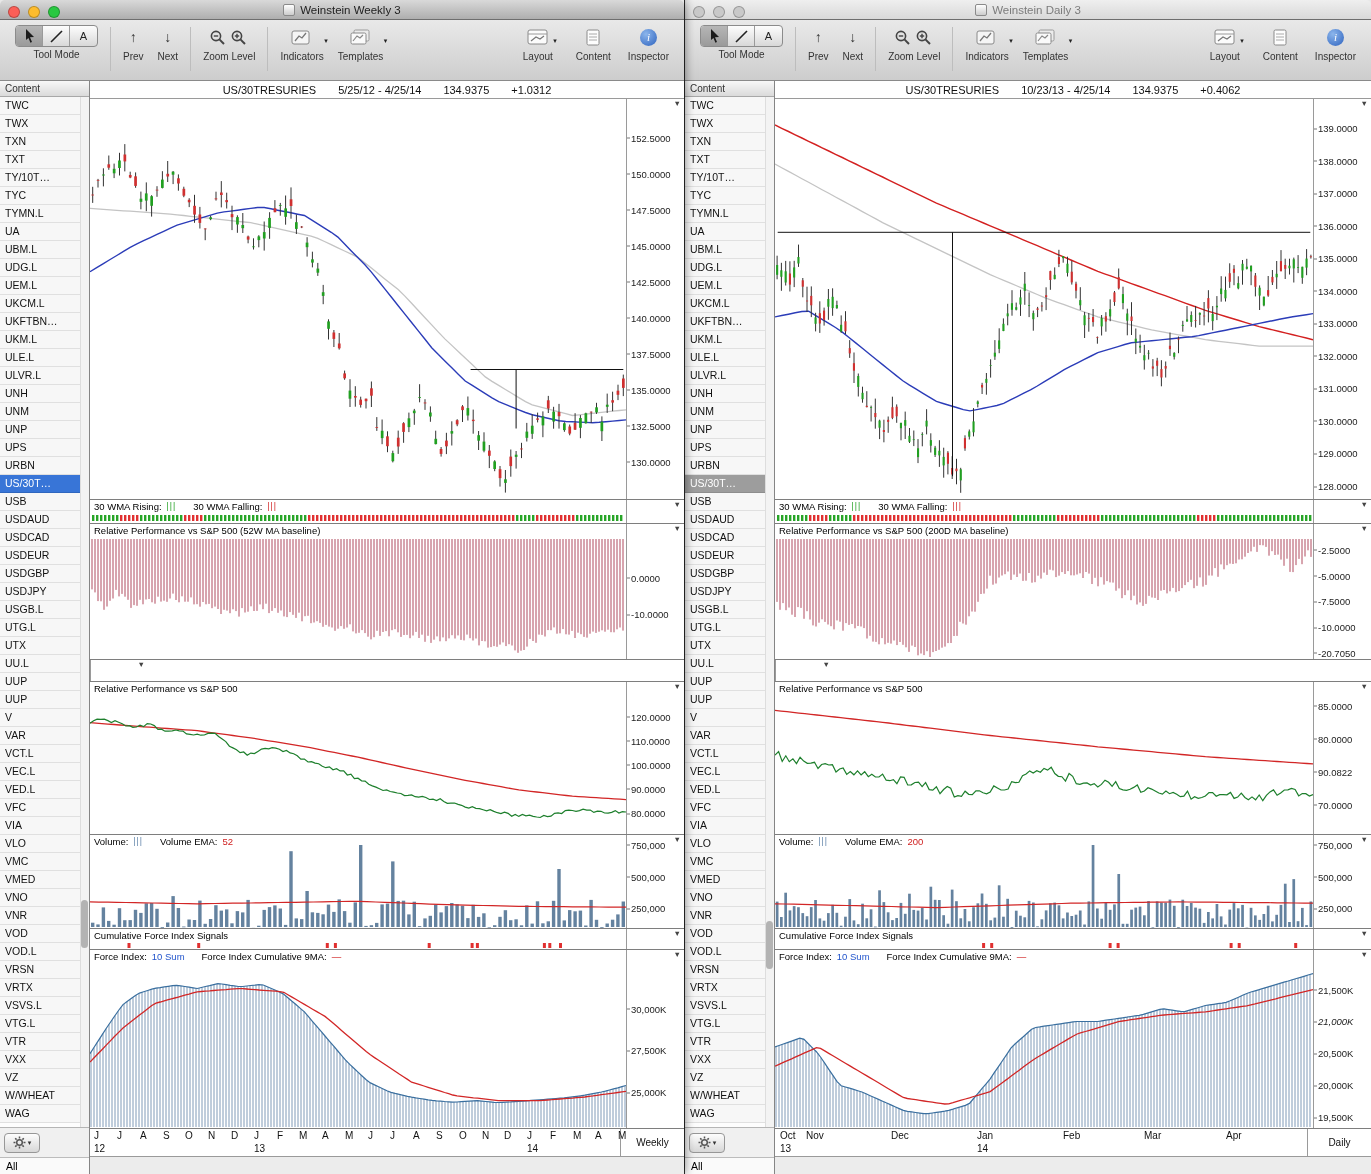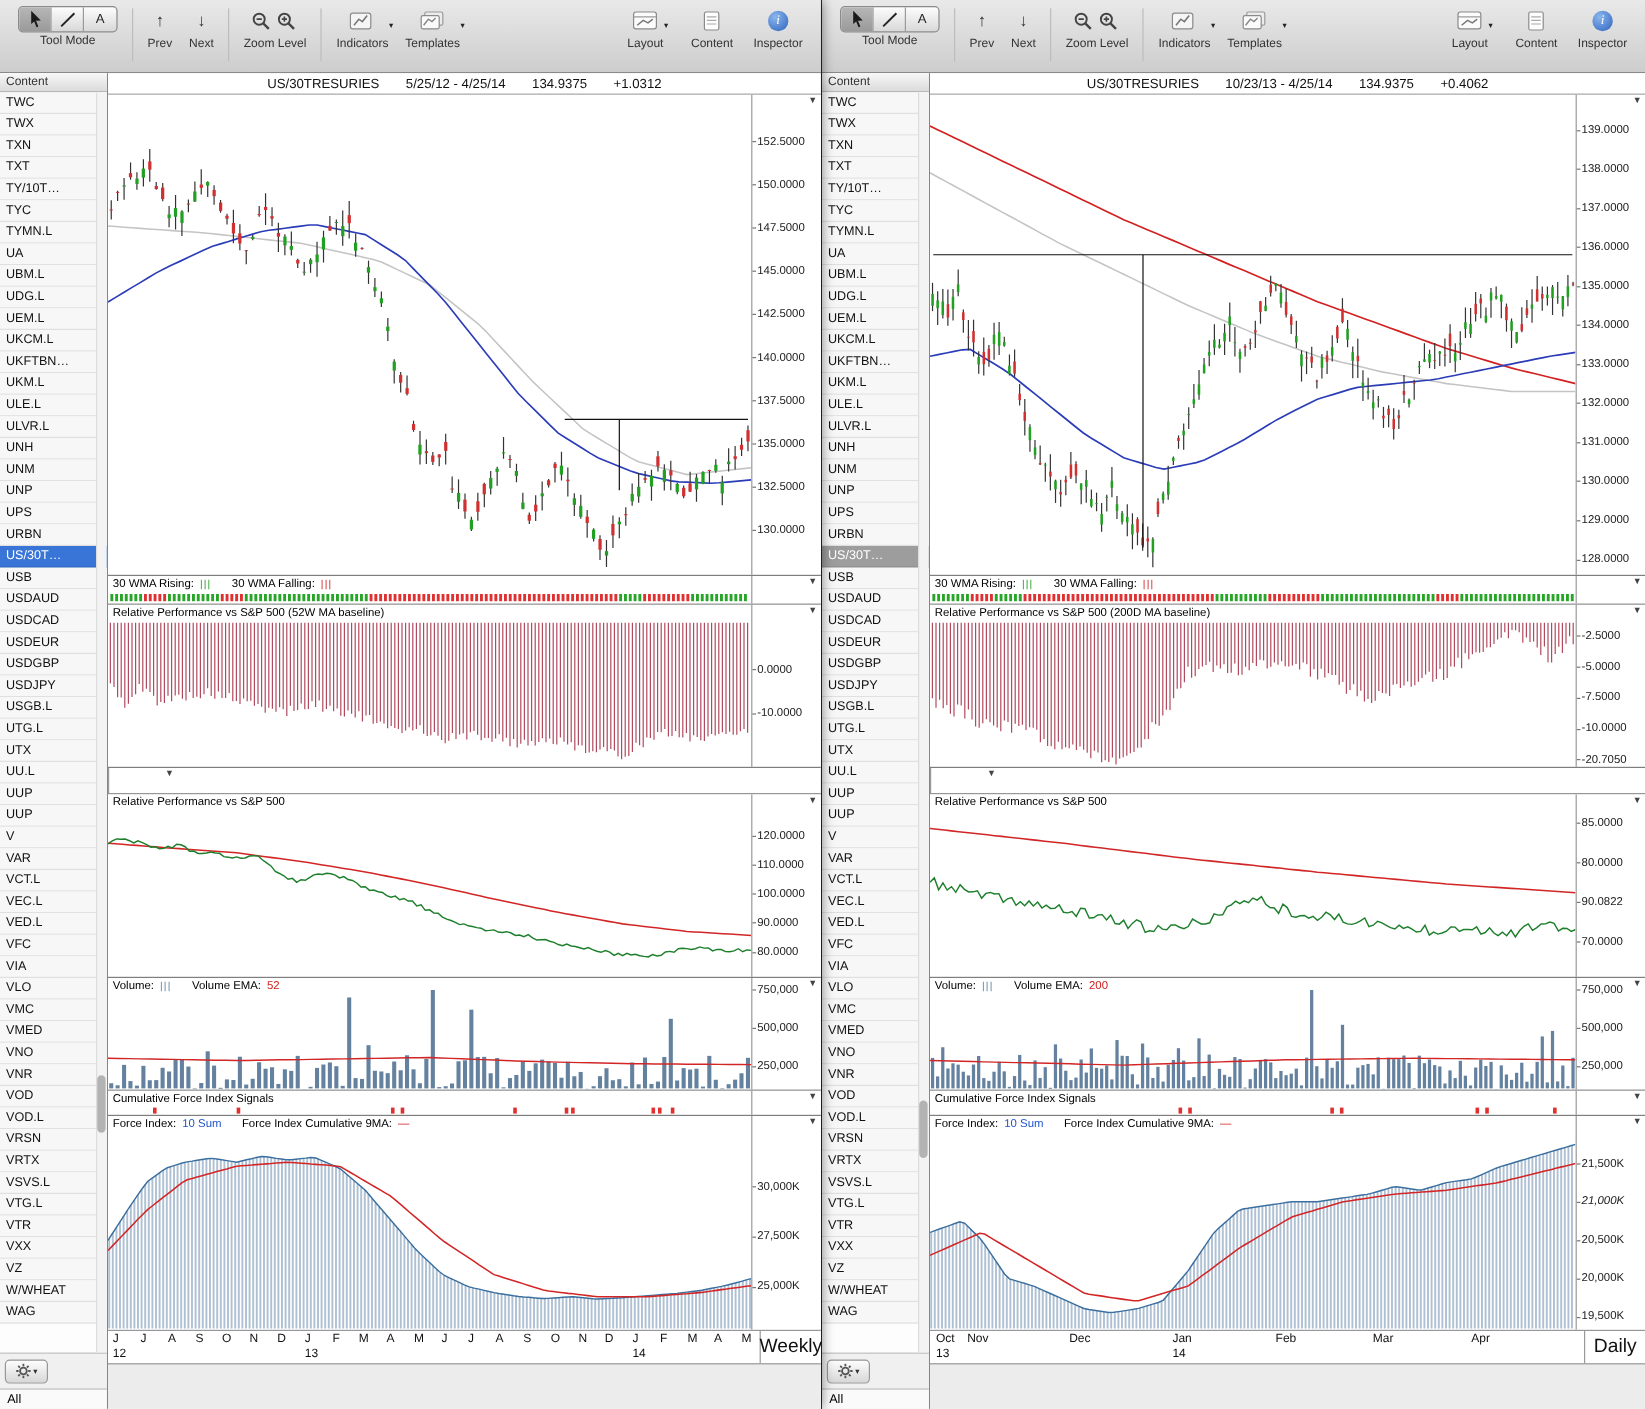--- a/index.html
+++ b/index.html
@@ -53,28 +53,35 @@
 .c-green{color:#1f9e1f}.c-red{color:#d02020}.c-blue{color:#2255cc}.c-vol{color:#5b7fa6}
 .gap{margin-left:12px}
 .axisc{width:58px;border-left:1px solid #9a9a9a;position:relative;font-size:9.5px;color:#222;background:#fff;flex:none}
 .axlab{position:absolute;left:4px;transform:translateY(-50%);white-space:nowrap}
 .axlab::before{content:"";position:absolute;left:-4px;top:50%;width:3px;height:1px;background:#777}
 .disc{position:absolute;right:3px;top:0;font-size:7.5px;color:#444;z-index:6}
 .p-months{height:28px;display:flex;border-top:1px solid #7e7e7e;flex:none;background:#fff}
 .mplot{flex:1;position:relative}
 .mlab{position:absolute;top:1px;font-size:10px;color:#111}
 .ylab{position:absolute;top:14px;font-size:10px;color:#111}
-.maxis{width:51px;border-left:1px solid #9a9a9a;font-size:16px;display:flex;align-items:center;justify-content:center;color:#111;flex:none}
+.maxis{width:64px;border-left:1px solid #9a9a9a;font-size:10px;display:flex;align-items:center;justify-content:center;color:#111;flex:none}
 .p-bottom{flex:1;background:#ececec;border-top:1px solid #9a9a9a}
 svg{display:block}
 </style>
 </head>
 <body>
 
 <section class="window active" id="win-left">
+  <header class="titlebar">
+    <span class="lights"><i class="tl red"></i><i class="tl yellow"></i><i class="tl green"></i></span>
+    <span class="tcenter">
+        <span class="tdoc"></span>
+        <span class="ttitle">Weinstein Weekly 3</span>
+      </span>
+  </header>
   <div class="toolbar">
     <div class="titem">
       <div class="seg">
         <button class="segb on">
             <svg width="15" height="16">
               <path d="M4 1 L12 9 L8 9.3 L10 14 L8.4 14.7 L6.5 10 L4 12 Z" fill="#1b1b1b"></path>
             </svg>
           </button>
         <button class="segb">
             <svg width="15" height="15">
@@ -1231,20 +1238,27 @@
             <span class="ylab" style="left: 437px;">14</span>
           </div>
         <div class="maxis">Weekly</div>
       </div>
       <div class="p-bottom"></div>
     </div>
   </div>
 </section>
 
 <section class="window inactive" id="win-right">
+  <header class="titlebar">
+    <span class="lights"><i class="tl red"></i><i class="tl yellow"></i><i class="tl green"></i></span>
+    <span class="tcenter">
+        <span class="tdoc"></span>
+        <span class="ttitle">Weinstein Daily 3</span>
+      </span>
+  </header>
   <div class="toolbar">
     <div class="titem">
       <div class="seg">
         <button class="segb on">
             <svg width="15" height="16">
               <path d="M4 1 L12 9 L8 9.3 L10 14 L8.4 14.7 L6.5 10 L4 12 Z" fill="#1b1b1b"></path>
             </svg>
           </button>
         <button class="segb">
             <svg width="15" height="15">

